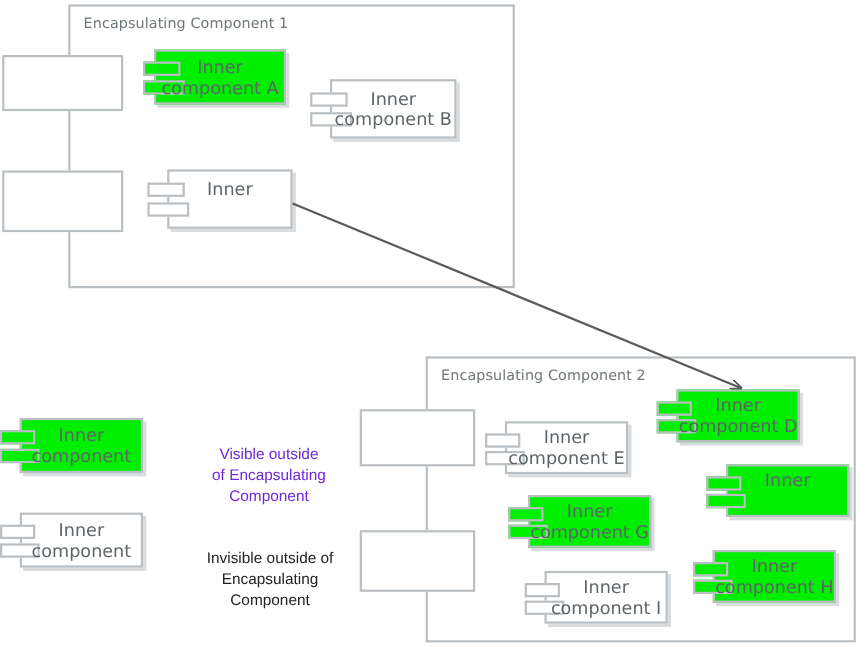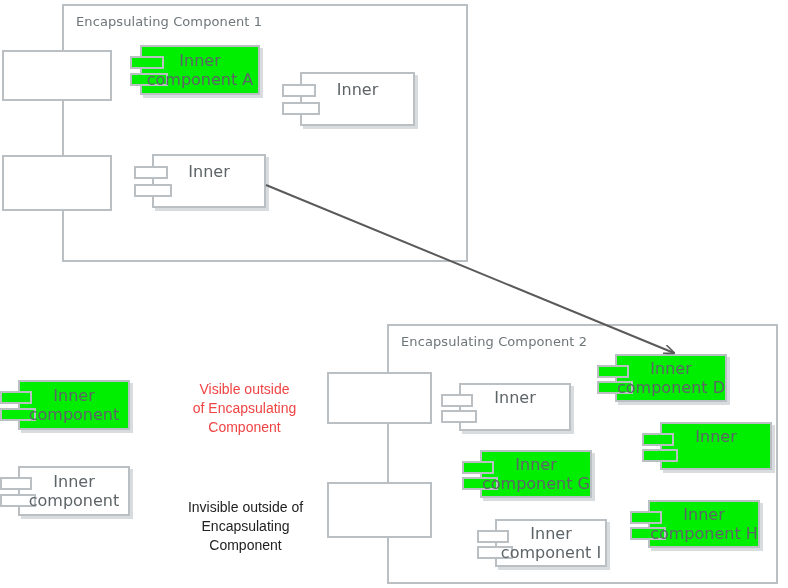--- a/index.html
+++ b/index.html
@@ -129,20 +129,21 @@
           <div>Inner</div>
           <div>component A</div>
         </div>
       </div>
       <div class="component" style="left: 300px; top: 72px; width: 115px; height: 54px;">
         <div class="comp-body white" style="left: 0px; top: 0px; width: 115px; height: 54px;"></div>
         <div class="tab white" style="left: -18px; top: 12px; width: 34px;"></div>
         <div class="tab white" style="left: -18px; top: 30px; width: 38px;"></div>
         <div class="comp-text" style="left: 0px; top: 8px; width: 115px; color: rgb(93, 100, 103);">
           <div>Inner</div>
+          <div>component B</div>
         </div>
       </div>
       <div class="component" style="left: 152px; top: 154px; width: 114px; height: 54px;">
         <div class="comp-body white" style="left: 0px; top: 0px; width: 114px; height: 54px;"></div>
         <div class="tab white" style="left: -18px; top: 12px; width: 34px;"></div>
         <div class="tab white" style="left: -18px; top: 30px; width: 38px;"></div>
         <div class="comp-text" style="left: 0px; top: 8px; width: 114px; color: rgb(93, 100, 103);">
           <div>Inner</div>
         </div>
       </div>
@@ -154,20 +155,21 @@
           <div>Inner</div>
           <div>component D</div>
         </div>
       </div>
       <div class="component" style="left: 459px; top: 383px; width: 112px; height: 48px;">
         <div class="comp-body white" style="left: 0px; top: 0px; width: 112px; height: 48px;"></div>
         <div class="tab white" style="left: -18px; top: 11px; width: 32px;"></div>
         <div class="tab white" style="left: -18px; top: 27px; width: 36px;"></div>
         <div class="comp-text" style="left: 0px; top: 5px; width: 112px; color: rgb(93, 100, 103);">
           <div>Inner</div>
+          <div>component E</div>
         </div>
       </div>
       <div class="component" style="left: 660px; top: 422px; width: 112px; height: 48px;">
         <div class="comp-body green" style="left: 0px; top: 0px; width: 112px; height: 48px;"></div>
         <div class="tab green" style="left: -18px; top: 11px; width: 32px;"></div>
         <div class="tab green" style="left: -18px; top: 27px; width: 36px;"></div>
         <div class="comp-text" style="left: 0px; top: 5px; width: 112px; color: rgb(93, 100, 103);">
           <div>Inner</div>
         </div>
       </div>
@@ -214,21 +216,21 @@
   <div id="legend-layer">
       <div class="component" style="left: 18px; top: 380px; width: 112px; height: 50px;">
         <div class="comp-body green" style="left: 0px; top: 0px; width: 112px; height: 50px;"></div>
         <div class="tab green" style="left: -18px; top: 11px; width: 32px;"></div>
         <div class="tab green" style="left: -18px; top: 28px; width: 36px;"></div>
         <div class="comp-text" style="left: 0px; top: 6px; width: 112px; color: rgb(93, 100, 103);">
           <div>Inner</div>
           <div>component</div>
         </div>
       </div>
-      <div class="legend-text" style="left: 142px; top: 380px; width: 205px; color: #ef4444;">Visible outside
+      <div class="legend-text" style="left: 142px; top: 403px; width: 205px; color: #6d28d9;">Visible outside
 of Encapsulating
 Component</div>
       <div class="component" style="left: 18px; top: 466px; width: 112px; height: 50px;">
         <div class="comp-body white" style="left: 0px; top: 0px; width: 112px; height: 50px;"></div>
         <div class="tab white" style="left: -18px; top: 11px; width: 32px;"></div>
         <div class="tab white" style="left: -18px; top: 28px; width: 36px;"></div>
         <div class="comp-text" style="left: 0px; top: 6px; width: 112px; color: rgb(93, 100, 103);">
           <div>Inner</div>
           <div>component</div>
         </div>

